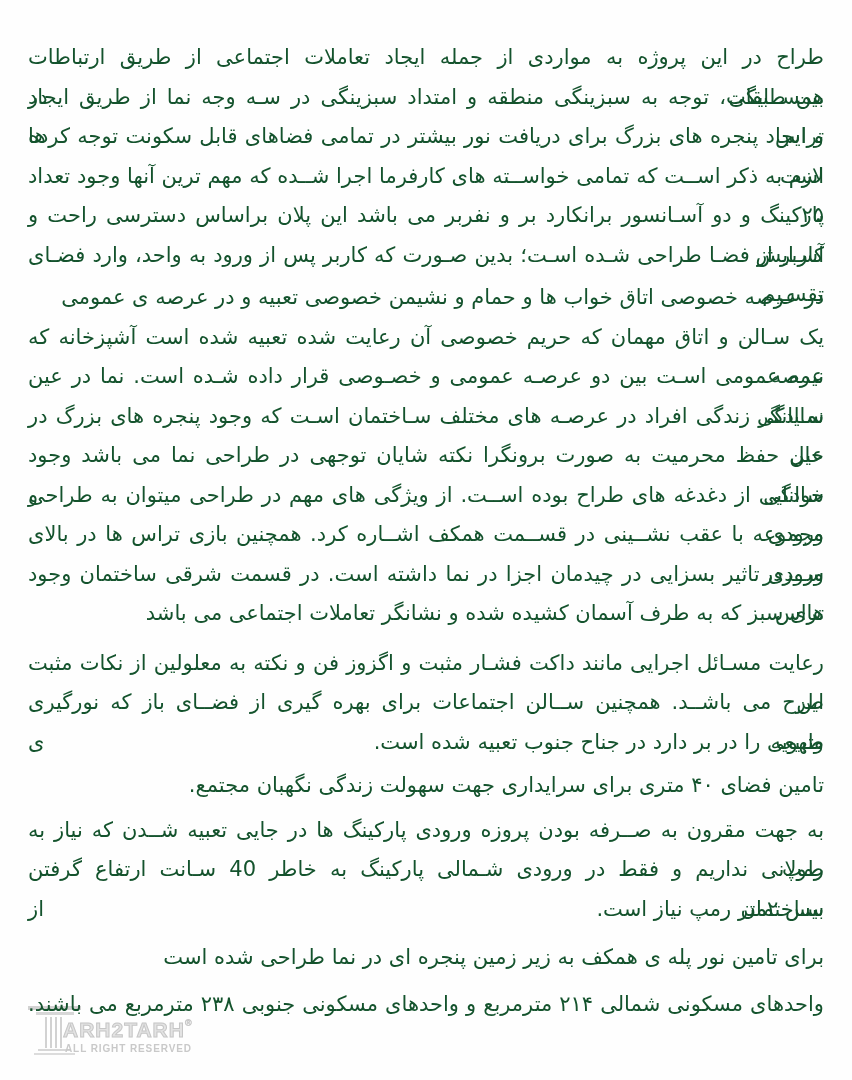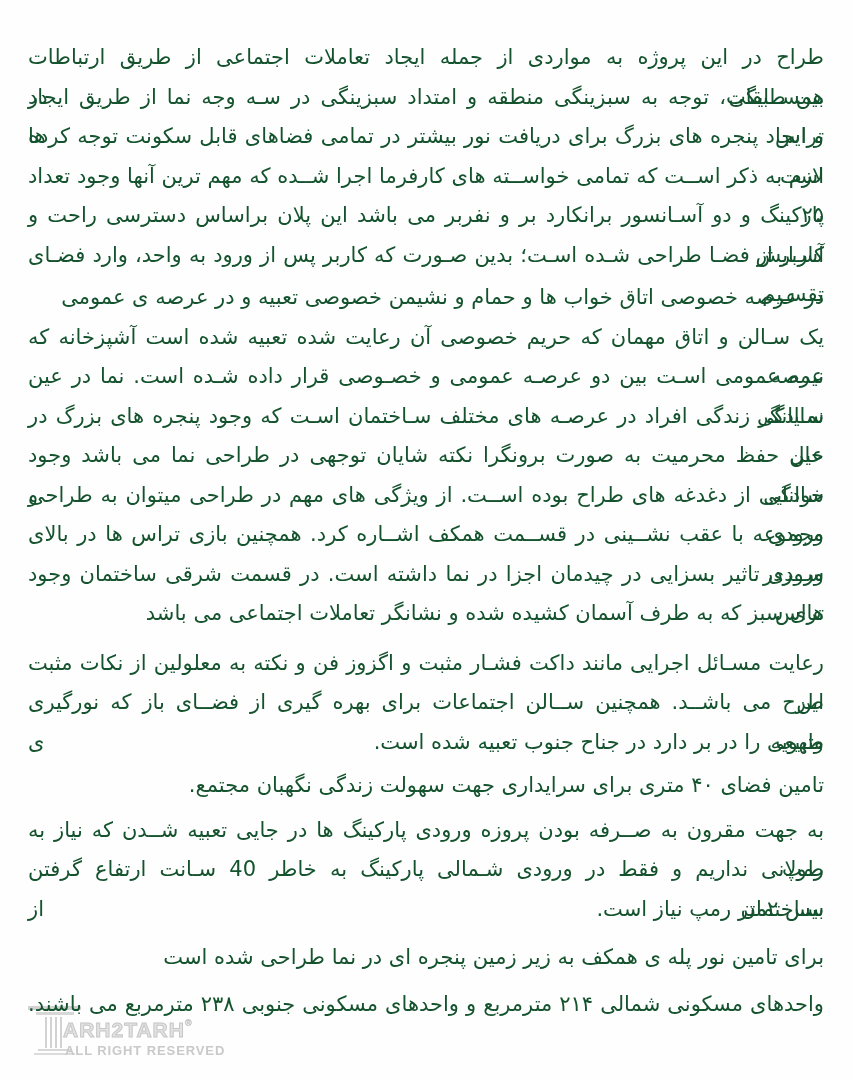--- a/index.html
+++ b/index.html
@@ -54,21 +54,21 @@
     white-space: nowrap;
     text-align: center;
   }
   .wm-reg {
     font-size: 9px; vertical-align: 11px; letter-spacing: 0;
     -webkit-text-stroke: 0.5px #c6c6c6;
   }
   .wm-tagline {
     position: absolute; left: 37px; top: 41px;
     font-family: "Liberation Sans", sans-serif;
-    font-weight: bold; font-size: 13px; letter-spacing: 0.9px;
+    font-weight: bold; font-size: 10px; letter-spacing: 0.9px;
     color: #c9c9c9;
     white-space: nowrap;
   }
 </style>
 </head>
 <body>
 
 <div class="watermark">
   <div>
     <div class="wm-bar1"></div>

